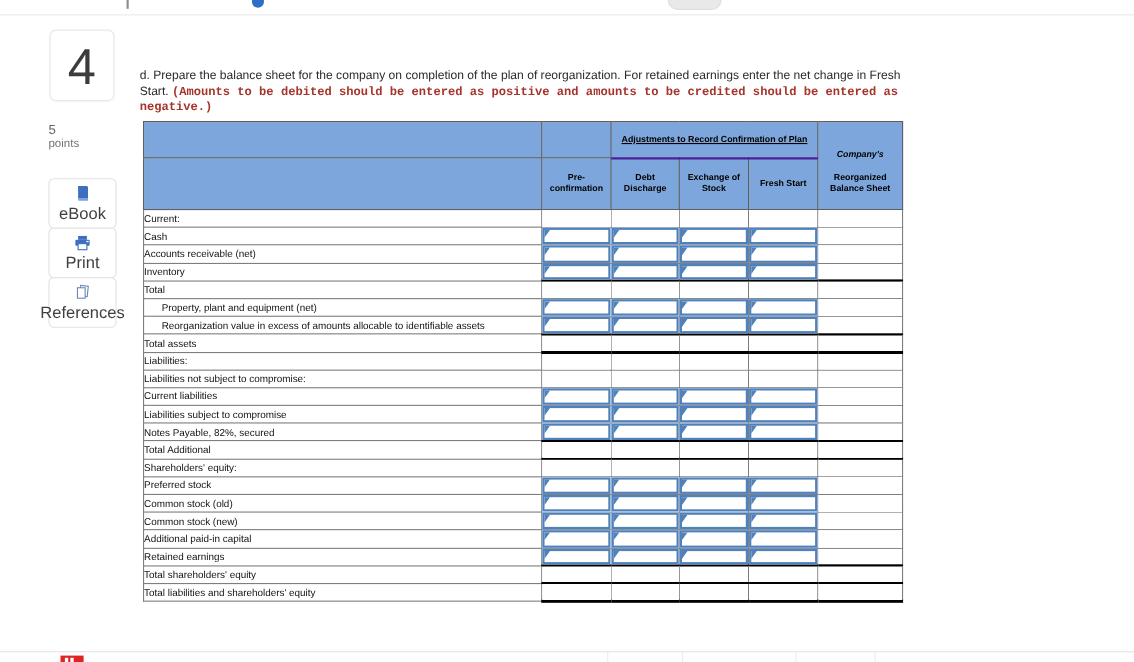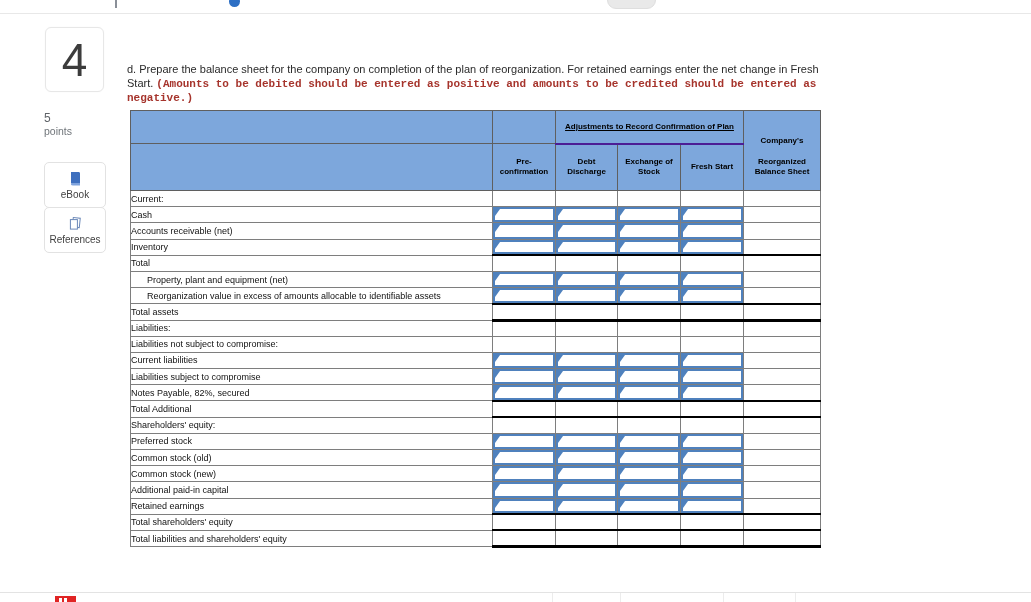--- a/index.html
+++ b/index.html
@@ -35,32 +35,32 @@
   
   .instr{position:absolute;left:127px;top:63px;width:707px;font-size:11px;line-height:13.5px;color:#2a2a2a;}
   .instr .em{font-weight:bold;color:var(--red);font-family:Liberation Mono, monospace;}
 
   
   .tools{position:absolute;left:44px;top:162px;width:62px;}
   .tool{width:62px;height:46px;background:#fff;border:1px solid #e2e2e2;border-radius:5px;
     margin-top:-1px;display:flex;flex-direction:column;align-items:center;justify-content:center;
     cursor:pointer;}
   .tool:first-child{margin-top:0;}
-  .tool .tlabel{font-size:10px;color:#3f3f3f;margin-top:2px;}
+  .tool .tlabel{font-size:15px;color:#3f3f3f;margin-top:2px;}
   .tool svg{display:block;}
 
   
   table.bs{position:absolute;left:130px;top:110px;width:690px;border-collapse:collapse;
     table-layout:fixed;}
   table.bs th{background:var(--hdr);border:1px solid var(--hgrid);font-size:8px;font-weight:bold;
     color:#000;text-align:center;vertical-align:middle;padding:1px 2px;line-height:10px;}
   table.bs th.adj{border-bottom:2px solid #4c1d95;text-decoration:underline;}
   th.company{padding:0;vertical-align:top;}
   .company-wrap{display:flex;flex-direction:column;height:100%;}
-  .company-top{height:33px;display:flex;align-items:center;justify-content:center;}
+  .company-top{height:33px;display:flex;align-items:center;justify-content:center;font-style:italic;}
   .company-bottom{flex:1;display:flex;align-items:center;justify-content:center;padding:0 2px;}
   tr.h1{height:33px;}
   tr.h2{height:47px;}
   table.bs td{border:1px solid var(--grid);height:16.2px;padding:0;background:#fff;}
   td.lbl{font-size:9px;color:#111;padding-left:3px;text-align:left;white-space:nowrap;overflow:hidden;}
   td.lbl.ind{padding-left:16px;}
   td.num{position:relative;}
   tr.rt-black td.num{border-top:2px solid #000;}
   tr.rb-black td.num{border-bottom:2px solid #000;}
   tr.rb-thick td.num{border-bottom:3px solid #000;}
@@ -98,20 +98,31 @@
 
   <div class="tools">
     <div class="tool">
       <span>
         <svg width="16" height="16" viewBox="0 0 16 16">
           <path d="M4 1h7.6c.8 0 1.4.6 1.4 1.4V12H5.6C4.7 12 4 12.7 4 13.6V1z" fill="#3e6fbe"></path>
           <path d="M4 13.6C4 12.7 4.7 12 5.6 12H13v2.5H5.6c-.9 0-1.6-.4-1.6-.9z" fill="#7fa3dd"></path>
         </svg>
       </span>
       <span class="tlabel">eBook</span>
+    </div>
+    <div class="tool">
+      <span>
+        <svg width="16" height="16" viewBox="0 0 16 16">
+          <rect x="4" y="1.5" width="8" height="3.5" fill="#3e6fbe"></rect>
+          <rect x="1.5" y="5" width="13" height="5.5" rx="1" fill="#3e6fbe"></rect>
+          <rect x="4" y="8.5" width="8" height="5.5" fill="#fff" stroke="#3e6fbe"></rect>
+          <rect x="11.5" y="6" width="2" height="1.2" fill="#fff"></rect>
+        </svg>
+      </span>
+      <span class="tlabel">Print</span>
     </div>
     <div class="tool">
       <span>
         <svg width="16" height="16" viewBox="0 0 16 16">
           <rect x="5.8" y="1.8" width="7" height="9.5" fill="#fff" stroke="#6b88b8" transform="rotate(6 9 6.5)"></rect>
           <rect x="3.4" y="3.6" width="7" height="9.5" fill="#fff" stroke="#6b88b8"></rect>
         </svg>
       </span>
       <span class="tlabel">References</span>
     </div>

